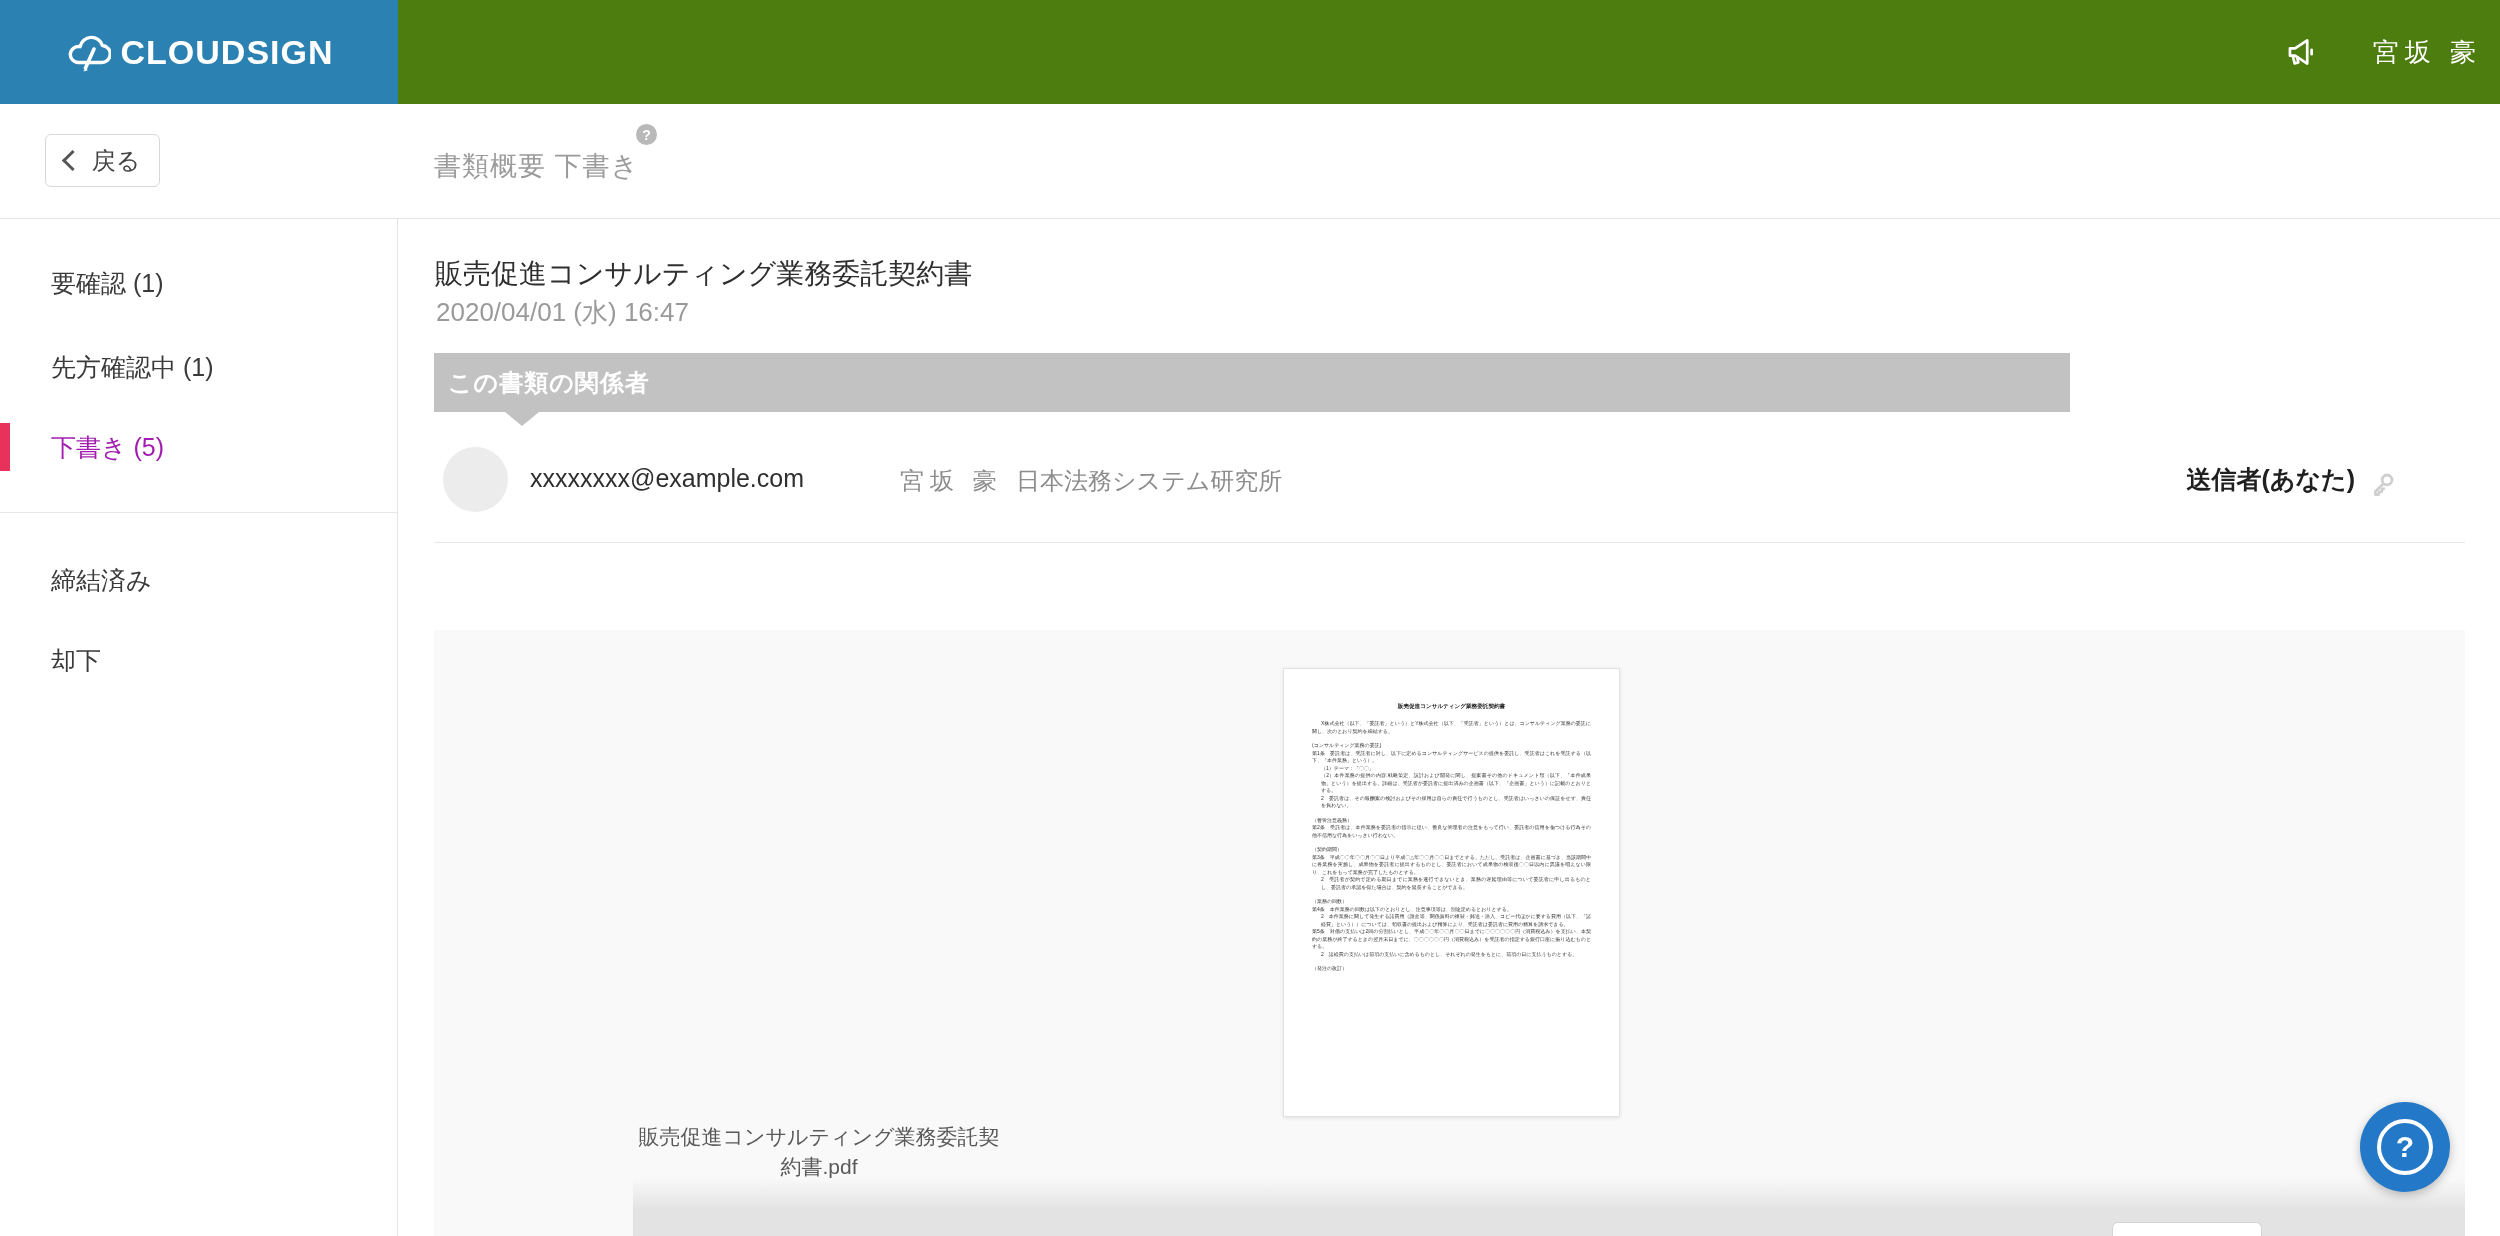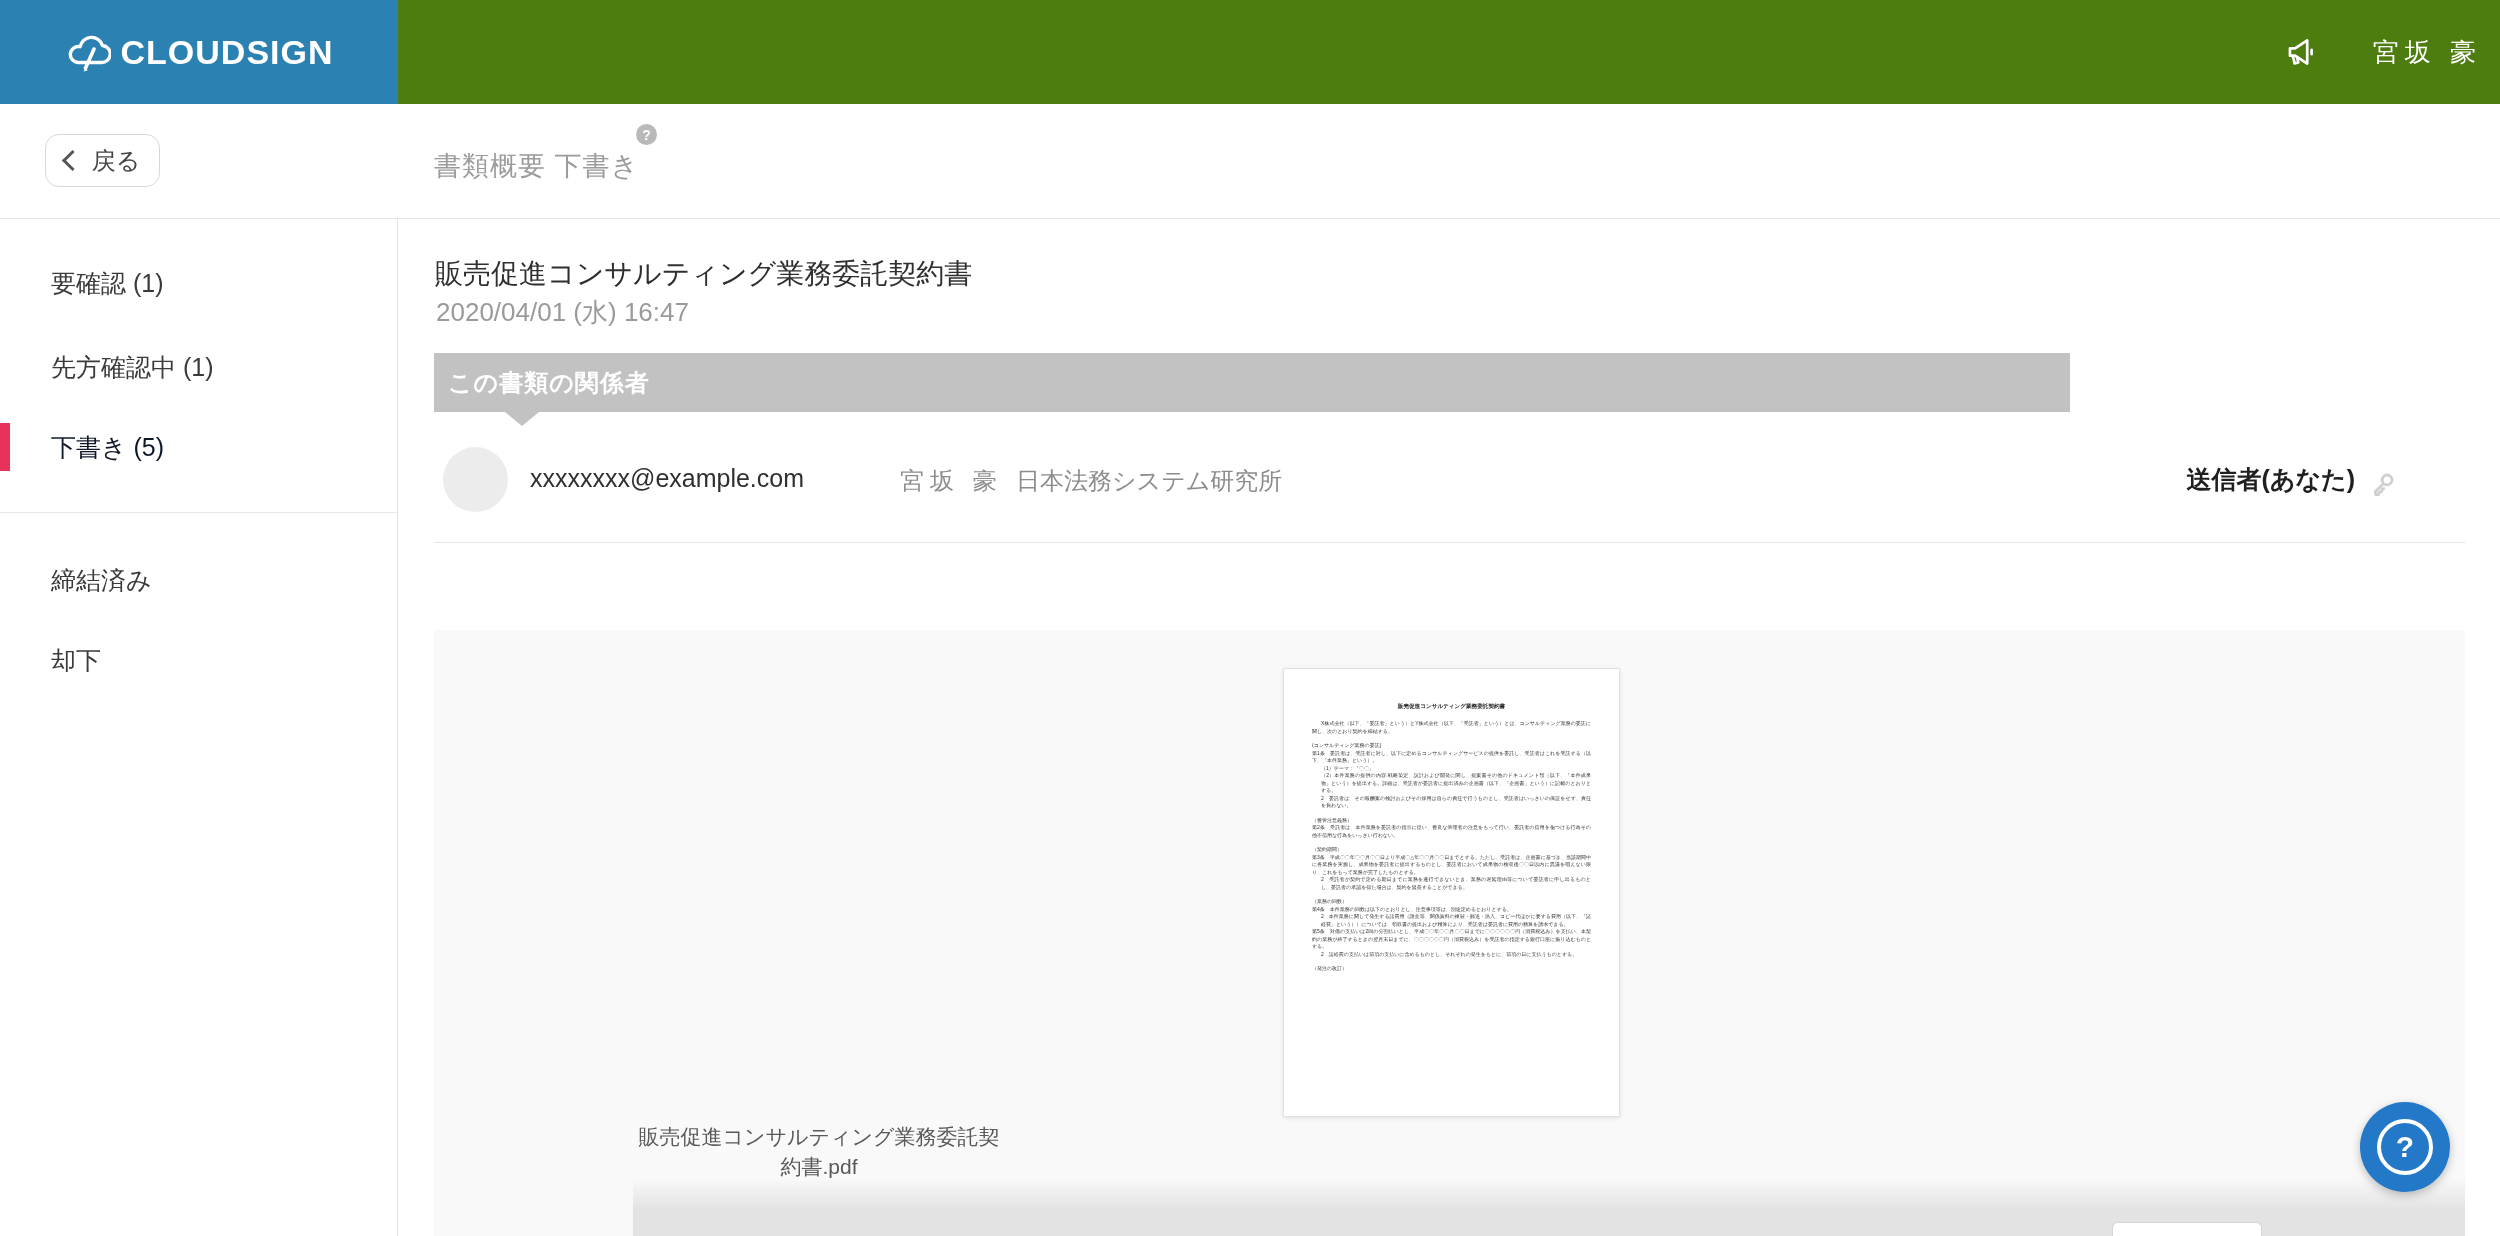--- a/index.html
+++ b/index.html
@@ -12,34 +12,34 @@
   .logo-block{left:0;top:0;width:398px;height:104px;background:#2b81b1;
               display:flex;align-items:center;justify-content:center;gap:10px;}
   .logo-text{color:#fff;font-size:34px;font-weight:bold;letter-spacing:1px;}
   .topbar-right{right:30px;top:0;height:104px;display:flex;align-items:center;gap:55px;}
   .megaphone-btn{width:34px;height:34px;display:flex;align-items:center;justify-content:center;cursor:pointer;}
   .user-name{color:#fff;font-size:26px;letter-spacing:6px;cursor:pointer;}
 
   
   .subheader{left:0;top:104px;width:2500px;height:114px;background:#fff;border-bottom:1px solid #e4e4e4;}
   .back-btn{left:45px;top:30px;width:115px;height:53px;background:#fff;border:1px solid #d8d8d8;
-            border-radius:14px;display:flex;align-items:center;justify-content:center;gap:12px;
+            border-radius:6px;display:flex;align-items:center;justify-content:center;gap:12px;
             font-size:24px;color:#444;cursor:pointer;box-sizing:border-box;}
   .chev{width:12px;height:12px;border-left:3px solid #555;border-bottom:3px solid #555;
         transform:rotate(45deg);display:inline-block;}
   .page-title{left:434px;top:44px;font-size:27px;color:#9b9b9b;letter-spacing:1px;}
   .help-badge{left:636px;top:20px;width:21px;height:21px;border-radius:50%;background:#b9b9b9;
               color:#fff;font-size:14px;font-weight:bold;display:flex;align-items:center;
               justify-content:center;cursor:pointer;}
 
   
   .sidebar{left:0;top:219px;width:398px;height:1017px;background:#fff;border-right:1px solid #e4e4e4;box-sizing:border-box;}
   .side-item{position:absolute;left:0;width:462px;height:48px;display:flex;align-items:center;
              padding-left:51px;box-sizing:border-box;font-size:25px;color:#3a3a3a;cursor:pointer;}
-  .side-item.active{color:#0f172a;text-align:center;}
+  .side-item.active{color:#a21caf;text-align:center;}
   .active-marker{position:absolute;left:0;top:0;width:10px;height:48px;background:#e8315b;}
   .side-divider{position:absolute;left:0;width:398px;height:1px;background:#e8e8e8;}
 
   
   .doc-title{left:435px;top:255px;font-size:28px;color:#2f2f2f;}
   .doc-date{left:436px;top:295px;font-size:26px;color:#9a9a9a;}
 
   .relation-bar{left:434px;top:353px;width:1636px;height:59px;background:#c2c2c2;
                 display:flex;align-items:center;padding-left:14px;box-sizing:border-box;}
   .relation-label{color:#fff;font-size:24px;font-weight:bold;letter-spacing:1px;}

